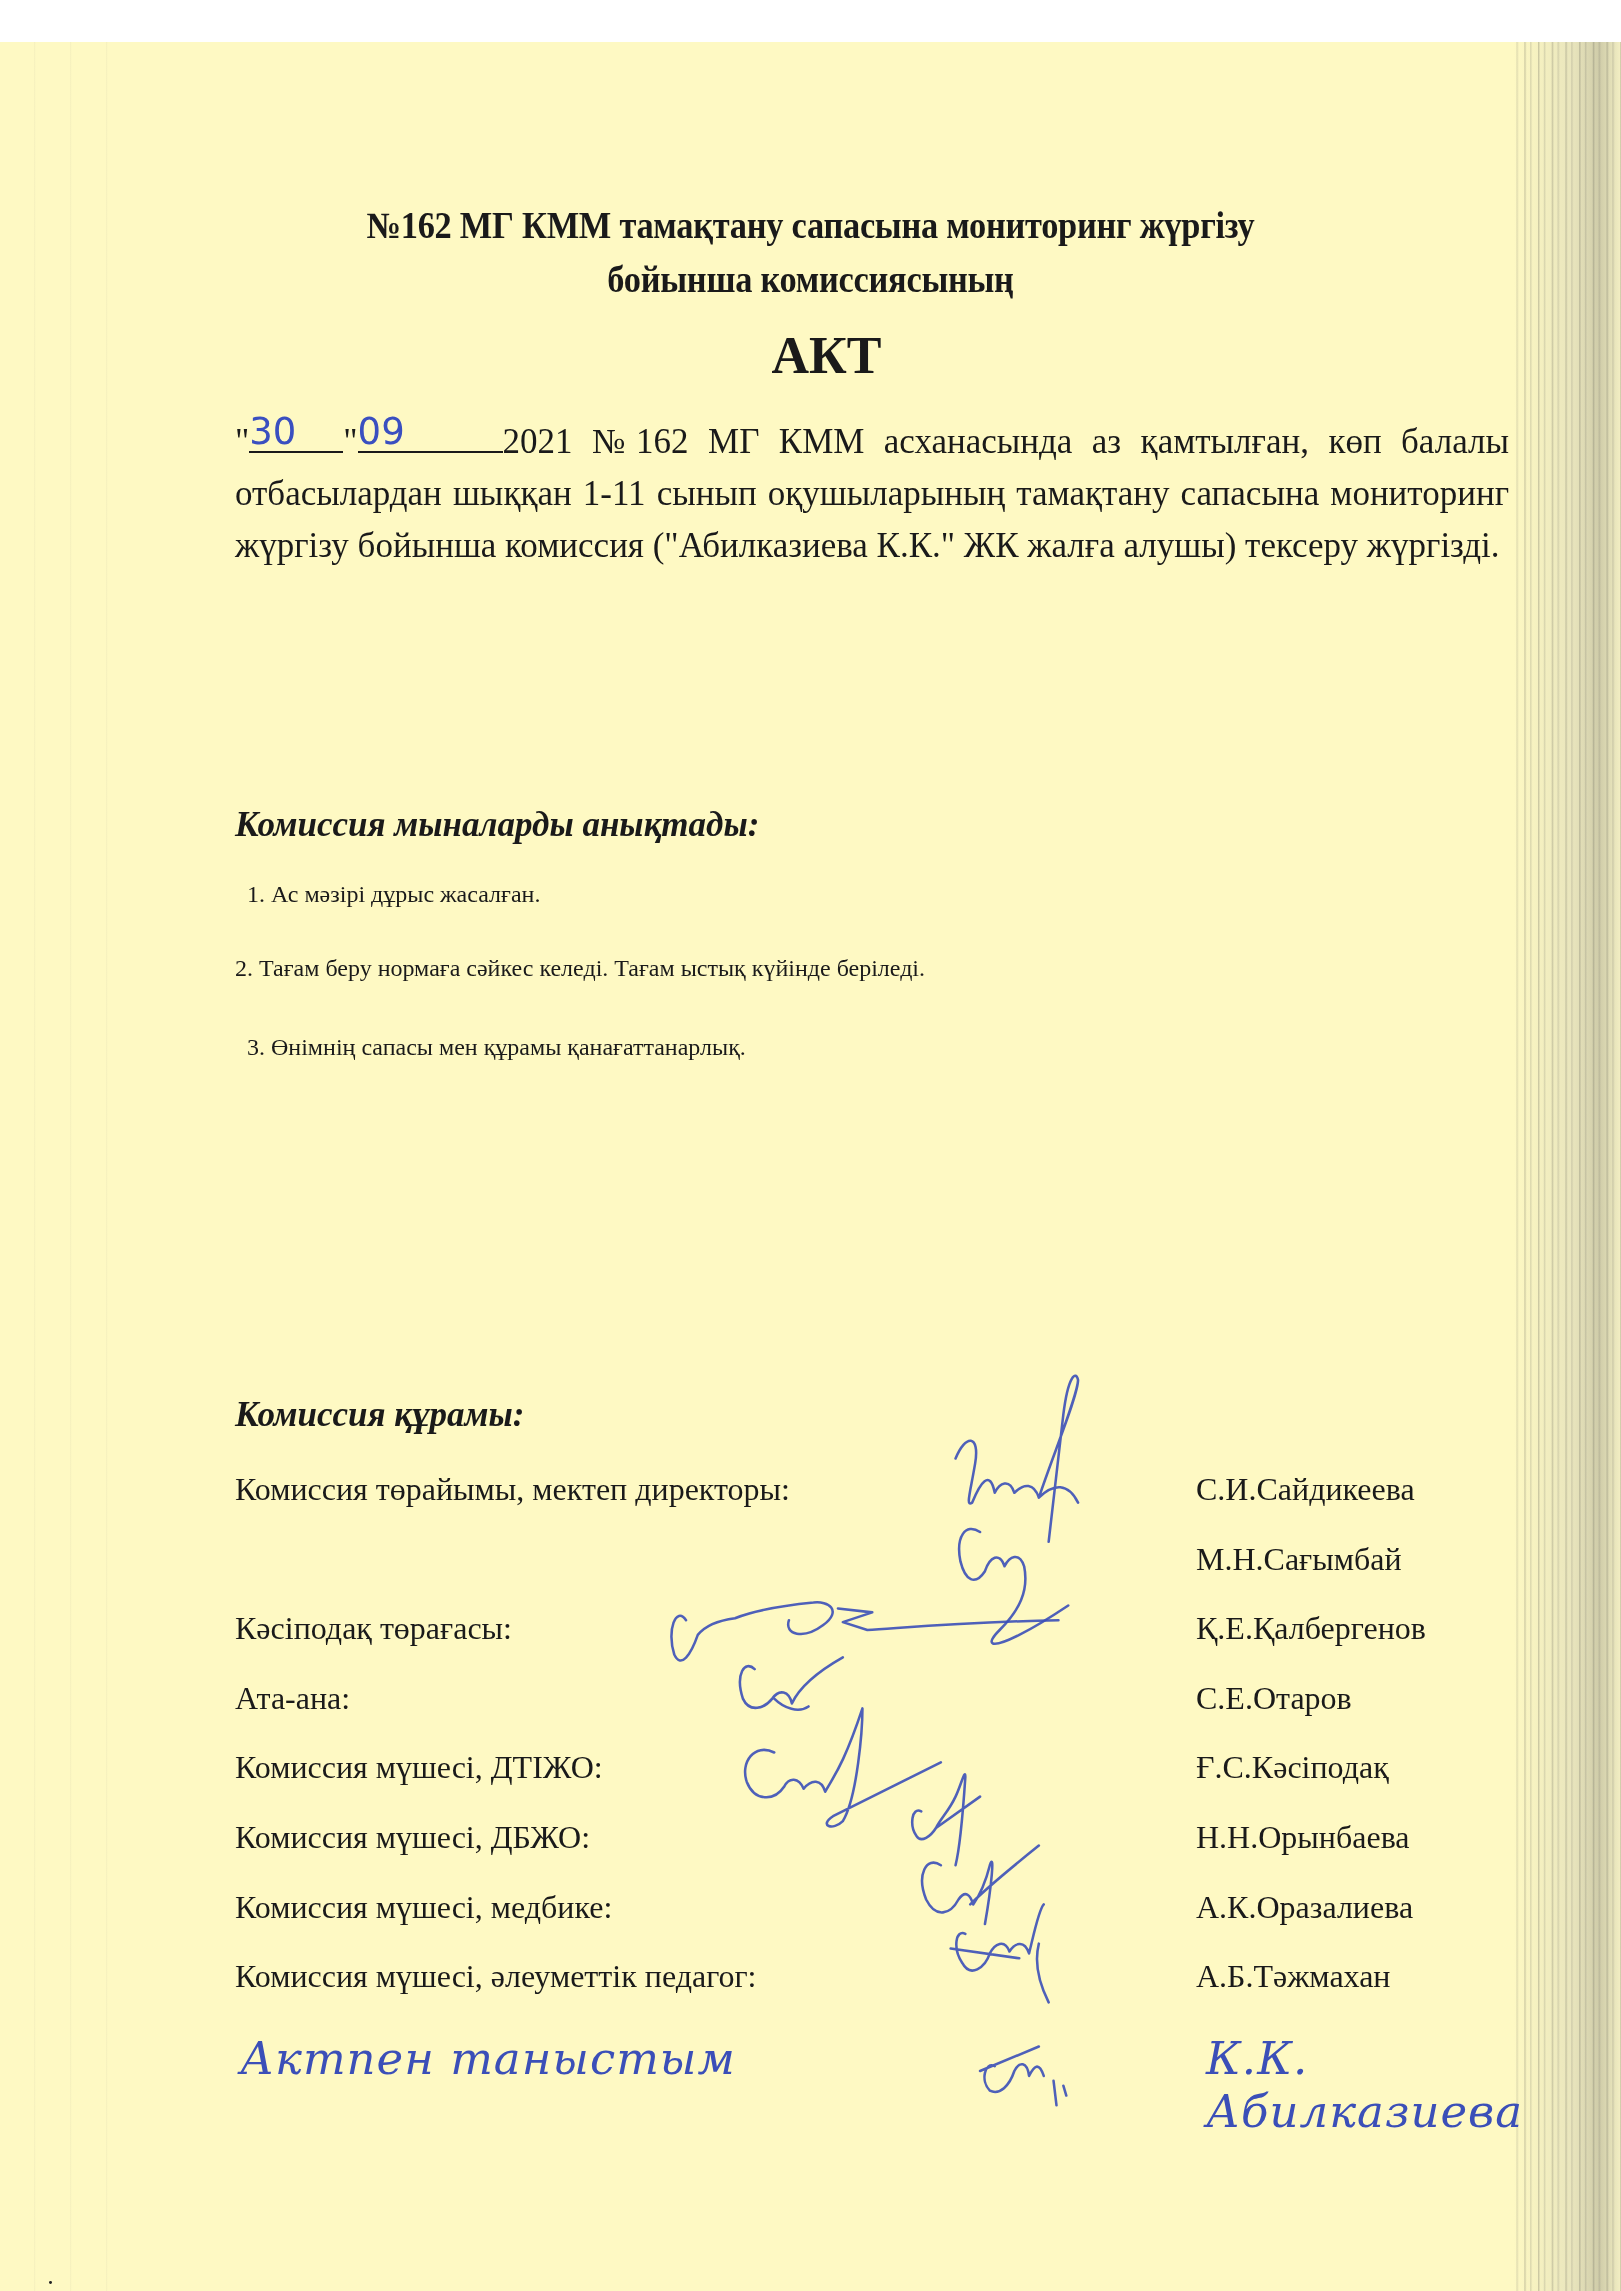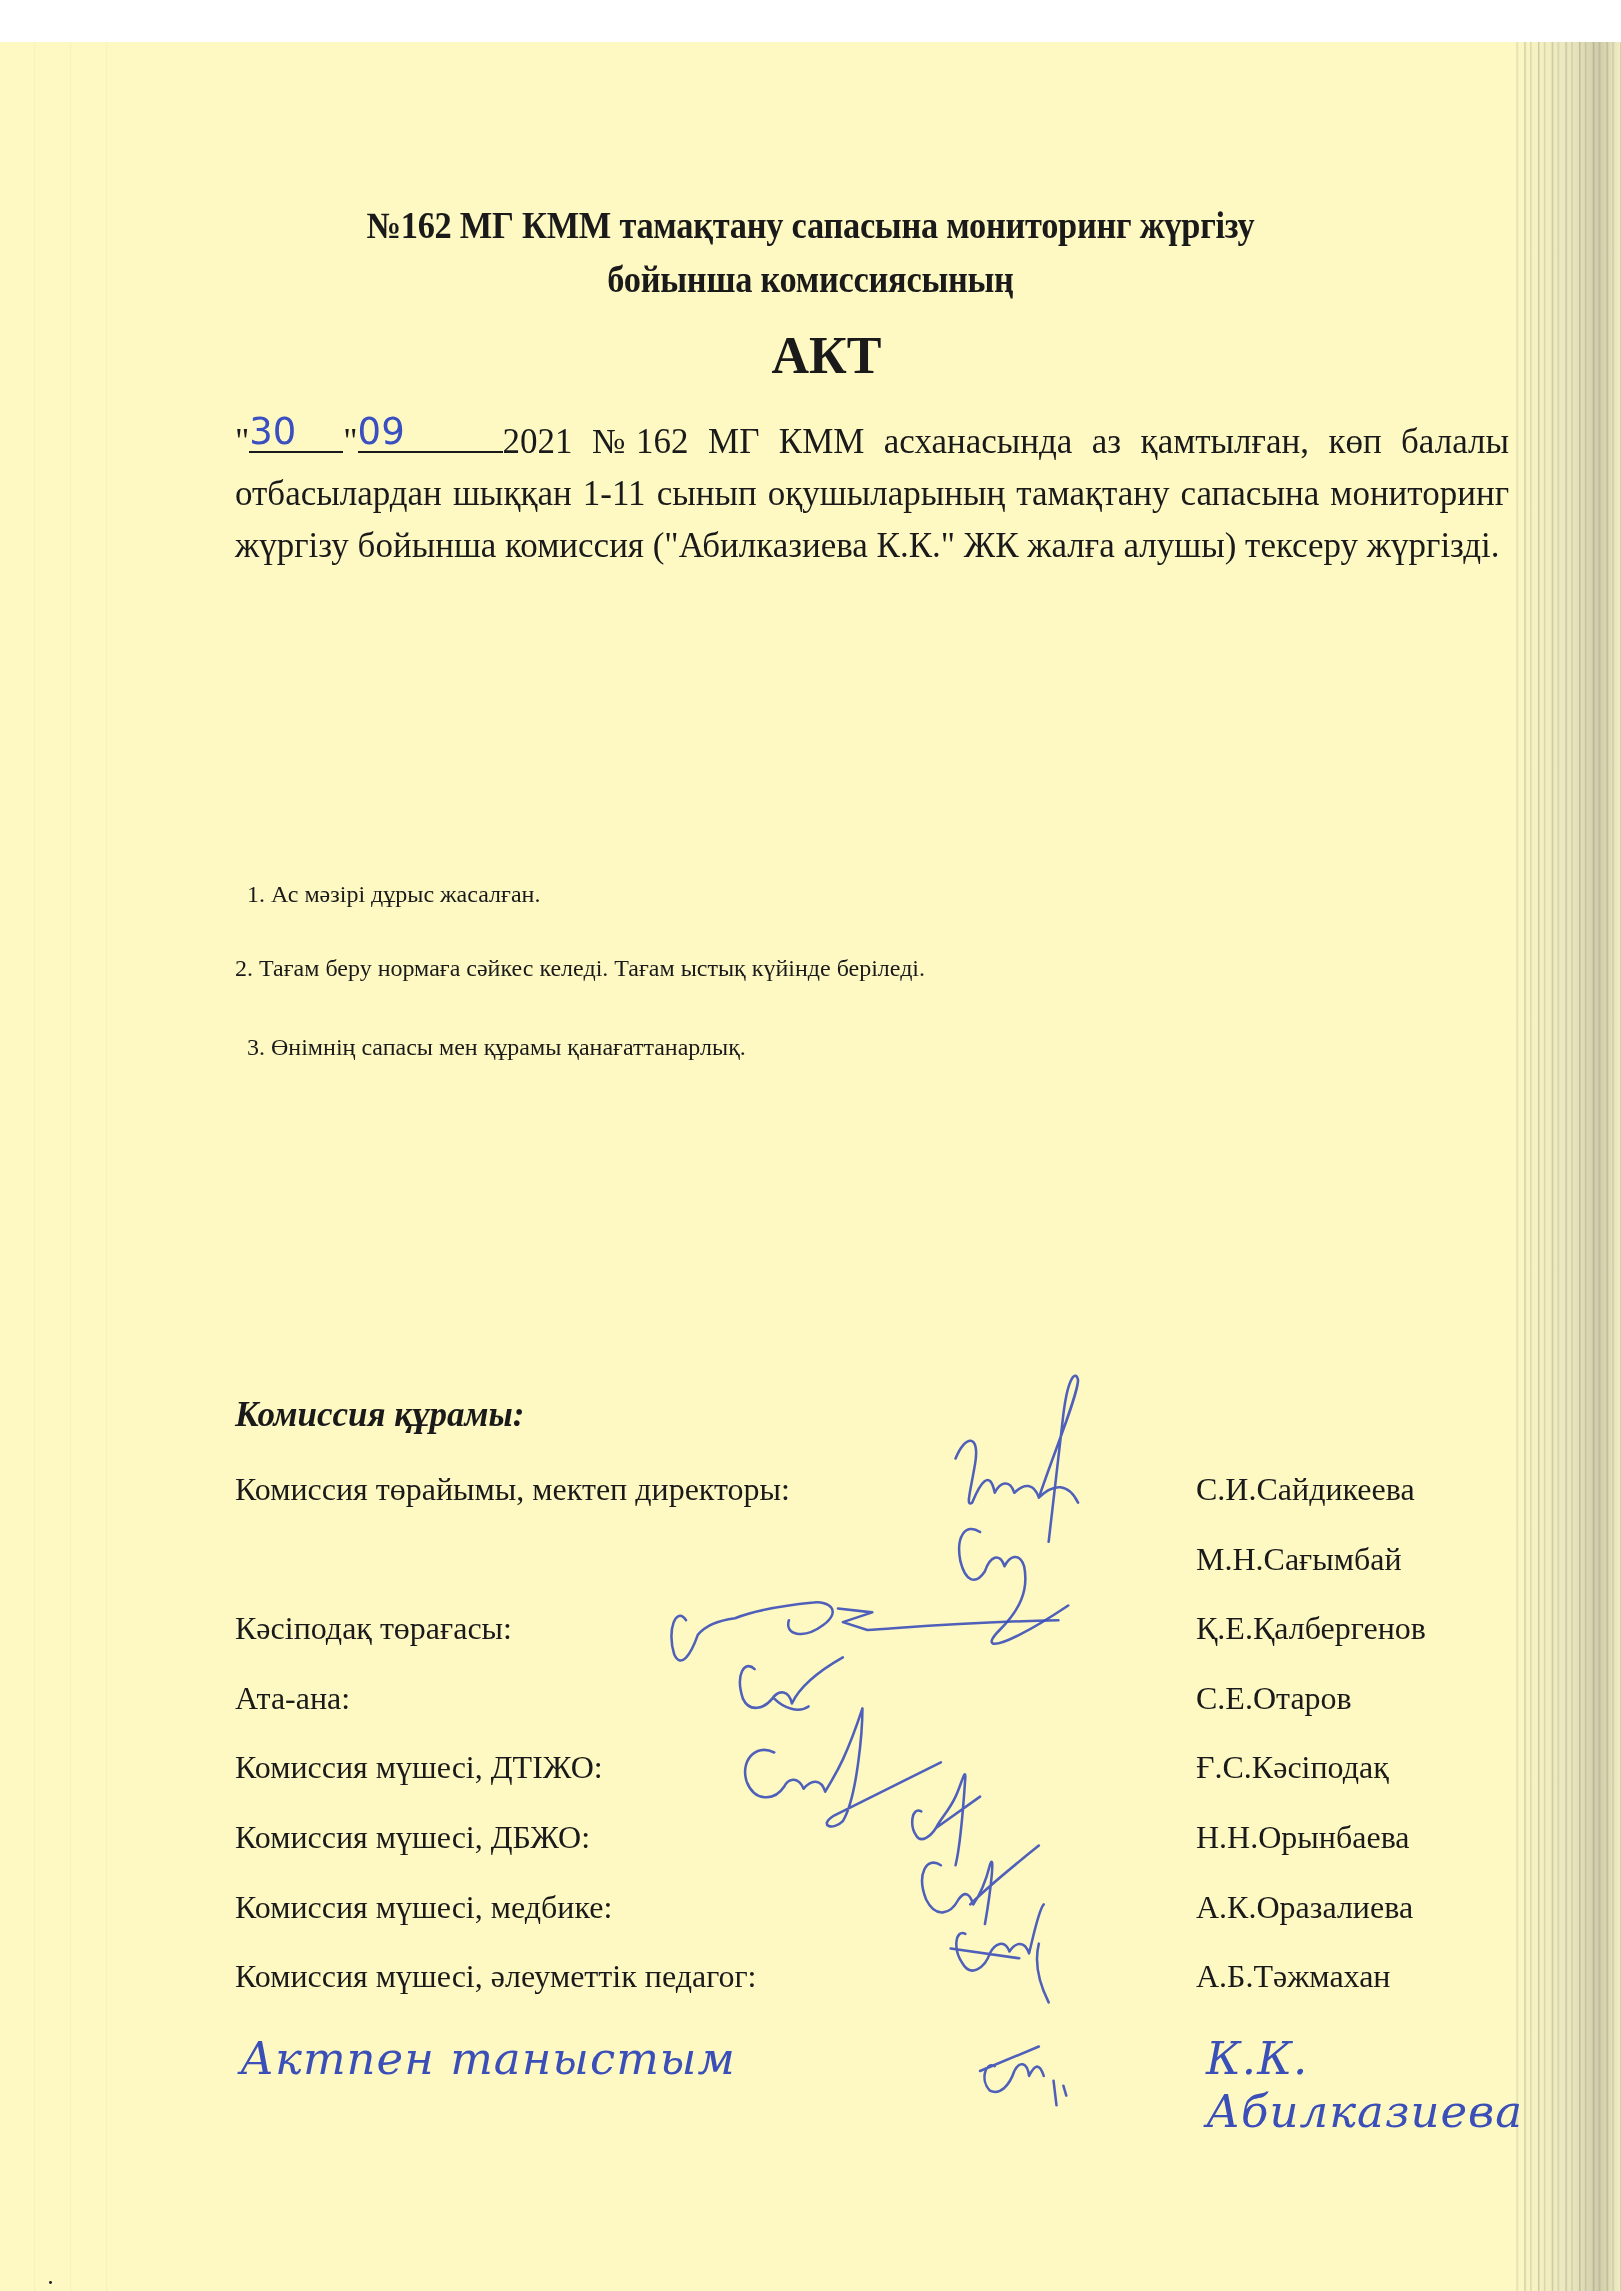--- a/index.html
+++ b/index.html
@@ -54,20 +54,21 @@
 
   <div class="title">
     <div>№162 МГ КММ тамақтану сапасына мониторинг жүргізу</div>
     <div>бойынша комиссиясының</div>
   </div>
 
   <div class="act">АКТ</div>
 
   <div class="para"><span>"</span><span class="blank d1"><span class="hand">30</span></span><span>"</span><span class="blank d2"><span class="hand">09</span></span><span>2021 №162 МГ КММ асханасында аз қамтылған, көп балалы отбасылардан шыққан 1-11 сынып оқушыларының тамақтану сапасына мониторинг жүргізу бойынша комиссия ("Абилказиева К.К." ЖК жалға алушы) тексеру жүргізді.</span></div>
 
+  <div class="heading h-find">Комиссия мыналарды анықтады:</div>
   <div class="finding f1">1. Ас мәзірі дұрыс жасалған.</div>
   <div class="finding f2">2. Тағам беру нормаға сәйкес келеді. Тағам ыстық күйінде беріледі.</div>
   <div class="finding f3">3. Өнімнің сапасы мен құрамы қанағаттанарлық.</div>
 
   <div class="heading h-comp">Комиссия құрамы:</div>
 
   <div class="member" style="top:1429px">
     <span class="role">Комиссия төрайымы, мектеп директоры:</span>
     <span class="name">С.И.Сайдикеева</span>
   </div>

